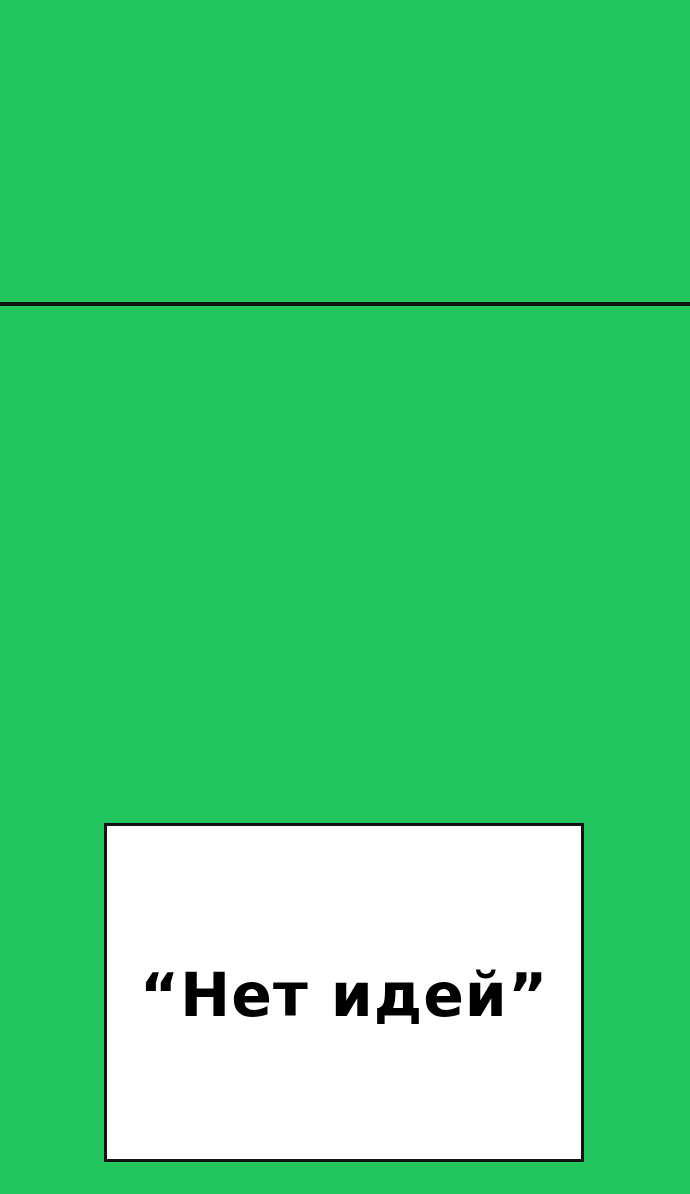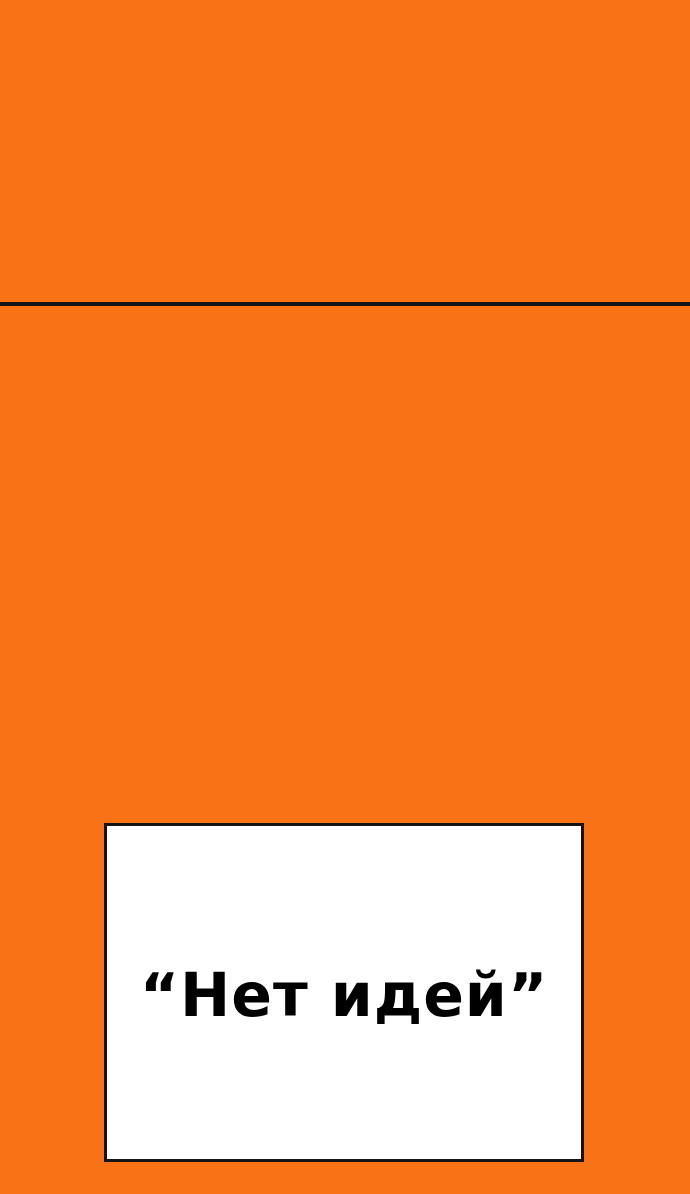--- a/index.html
+++ b/index.html
@@ -8,21 +8,21 @@
   }
   body {
     width: 690px;
     height: 1194px;
     font-family: "DejaVu Sans", sans-serif;
   }
   .page {
     position: relative;
     width: 690px;
     height: 1194px;
-    background: #f97316;
+    background: #22c55e;
     overflow: hidden;
   }
   .divider {
     position: absolute;
     left: 0;
     top: 302px;
     width: 690px;
     height: 4px;
     background: #141414;
   }

